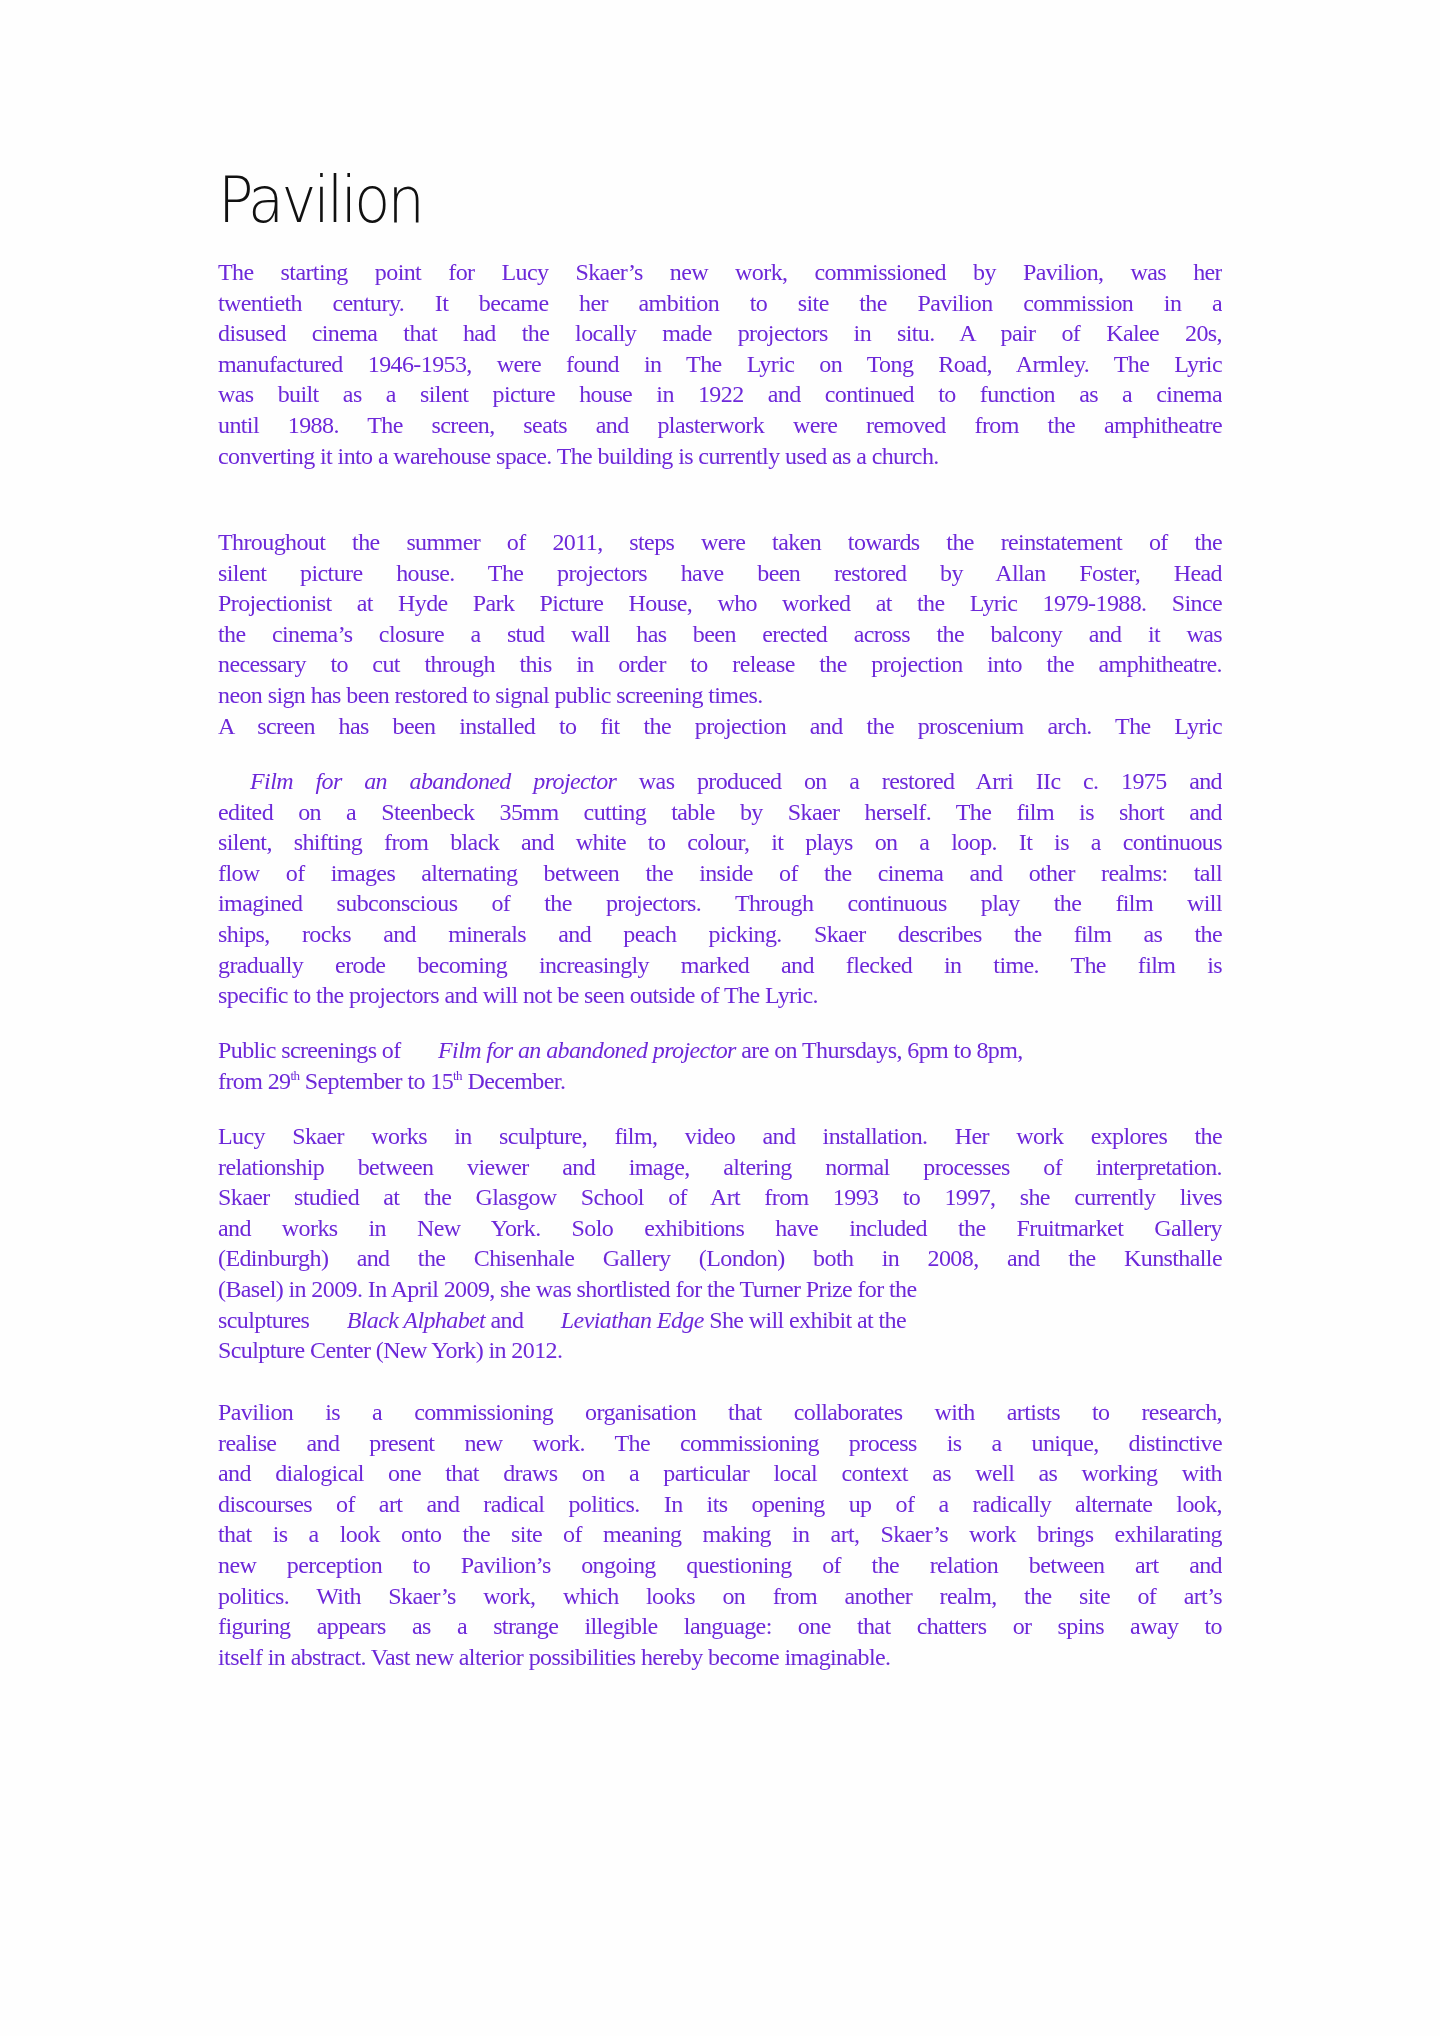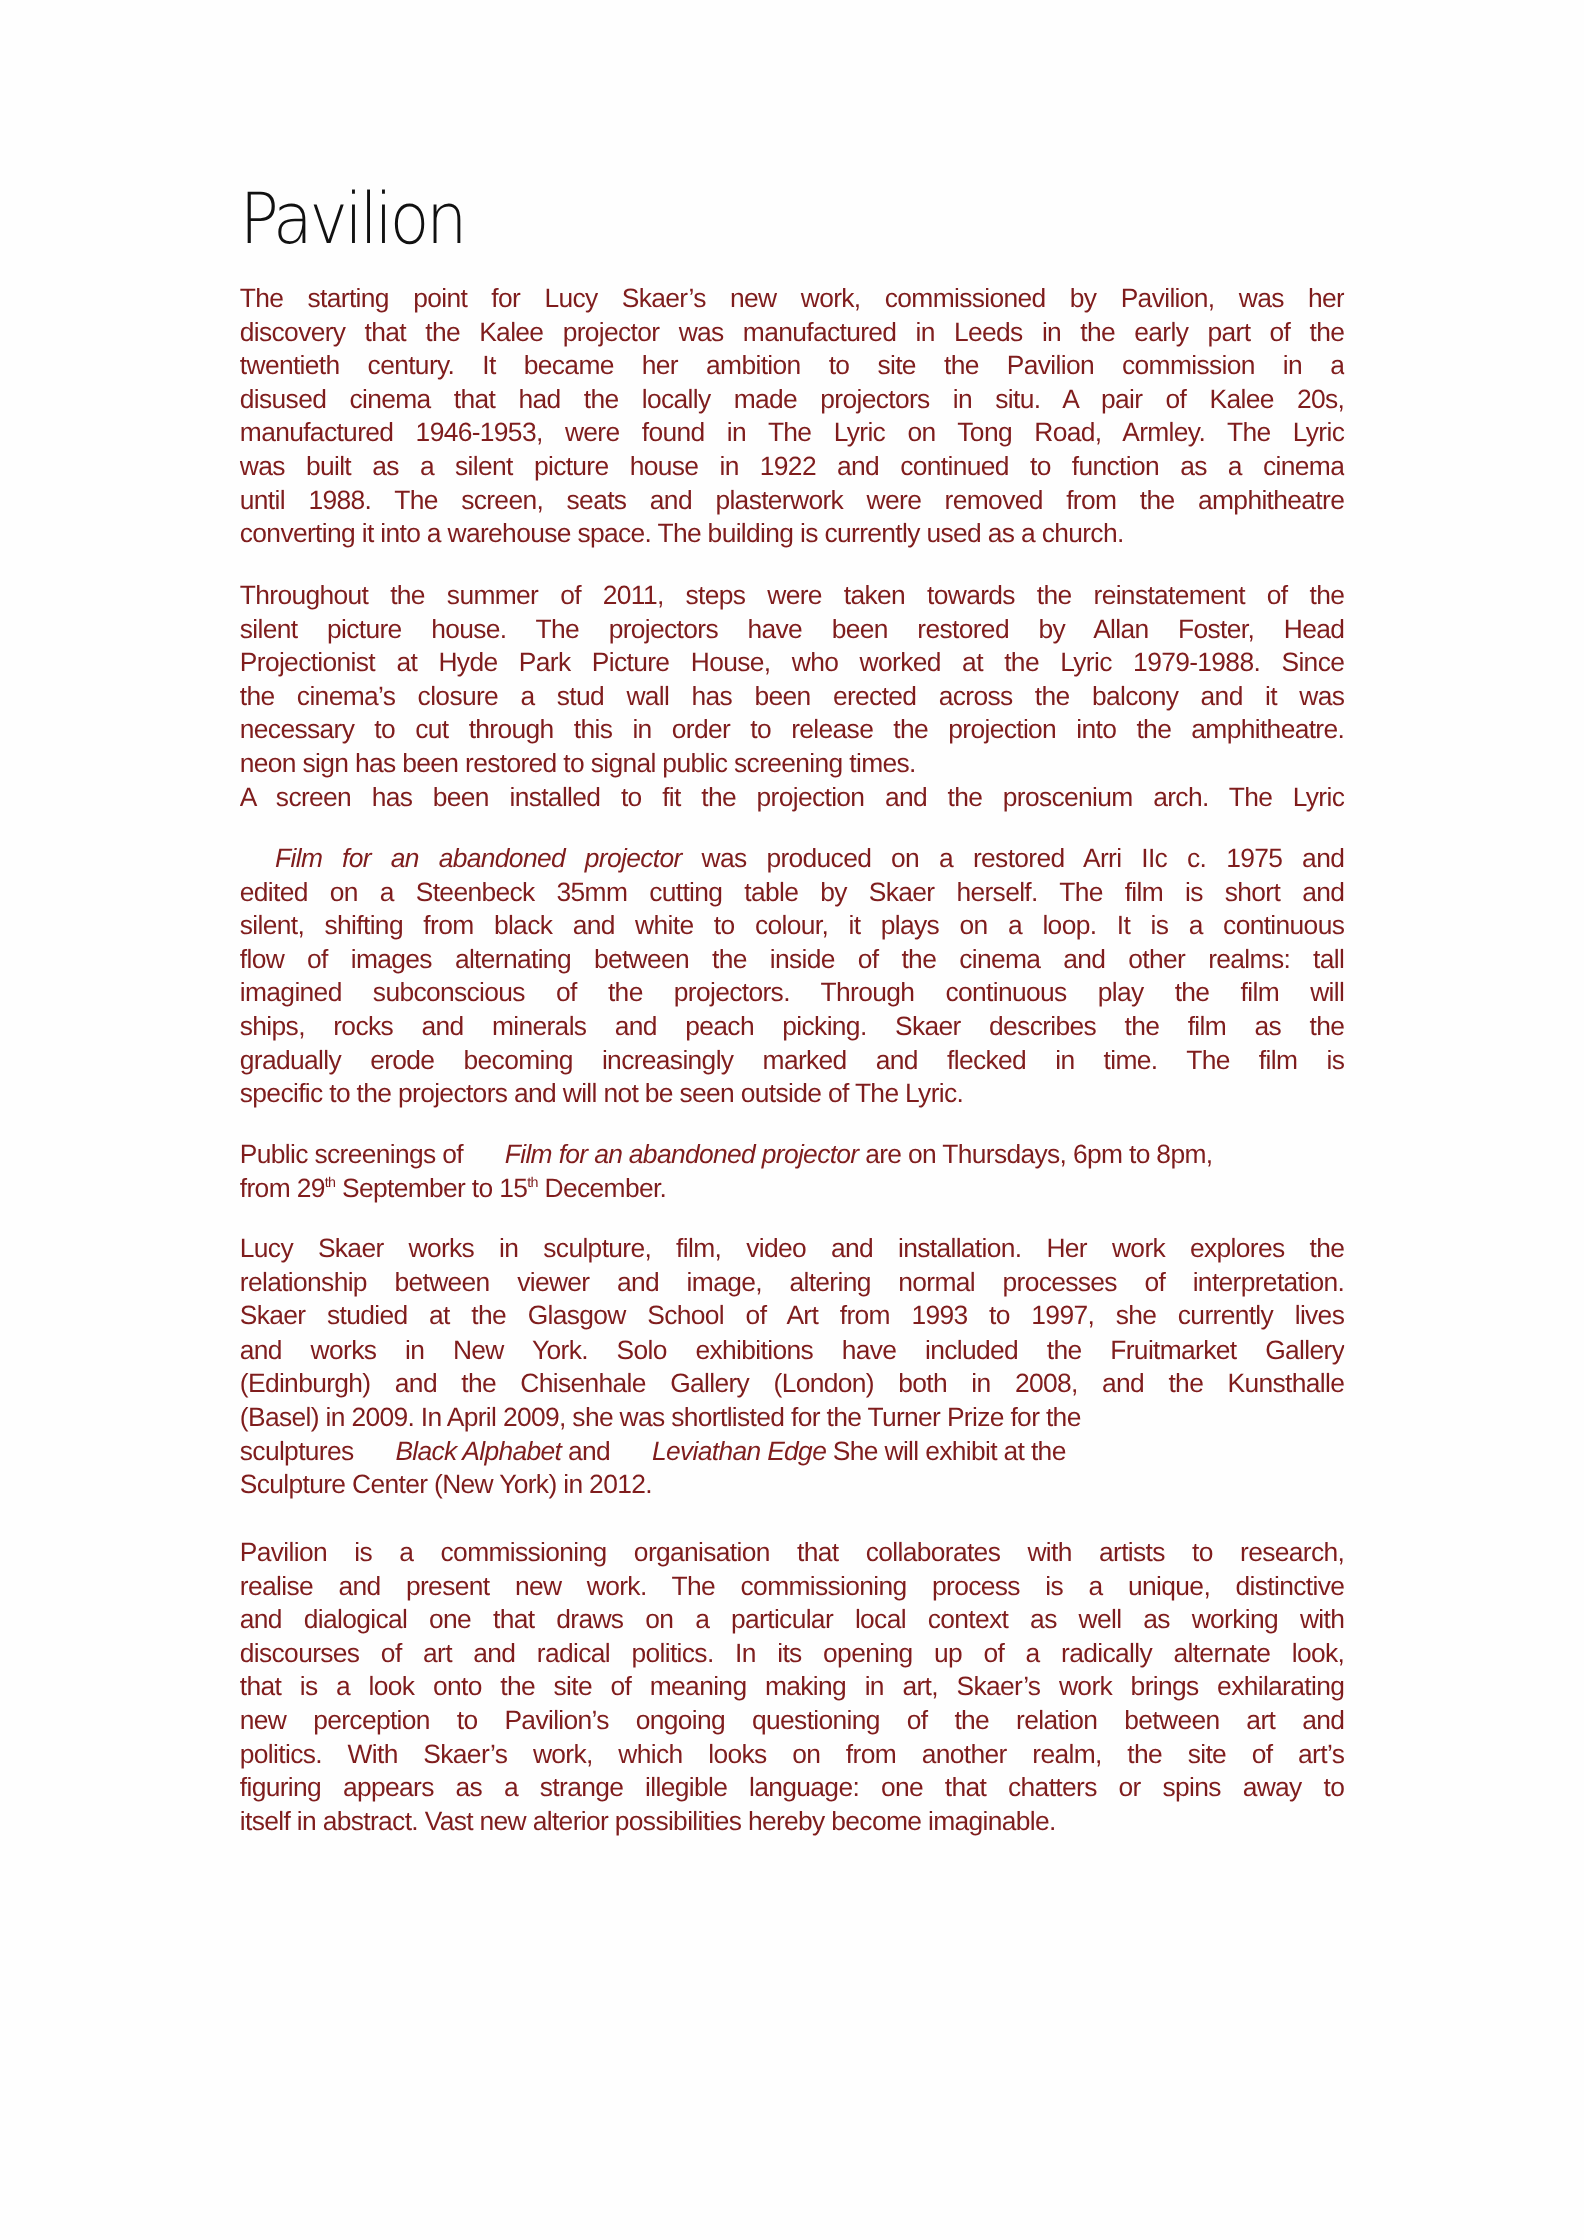--- a/index.html
+++ b/index.html
@@ -6,36 +6,35 @@
   body { width:1440px; height:2036px; position:relative; overflow:hidden; }
   .title {
     position:absolute; left:218px; top:164px;
     font-family:"DejaVu Sans", sans-serif; font-weight:200;
     font-size:64px; letter-spacing:-3px; color:#111; line-height:72px;
     transform:scaleX(0.92); transform-origin:left top;
   }
   .para { position:absolute; left:218px; width:1004px; }
   .line {
     display:block; height:30.6px; line-height:30.6px;
-    font-family:Liberation Sans, sans-serif; font-size:24px; color:#7f1d1d;
+    font-family:Liberation Serif, serif; font-size:24px; color:#6d28d9;
     text-align:justify; text-align-last:justify; white-space:nowrap; overflow:visible;
     letter-spacing:-0.6px;
   }
   .line.last { text-align-last:left; text-align:right; }
   .line i { font-style:italic;margin-left:32px; }
   sup { font-size:13px; line-height:0; vertical-align:9px; }
 </style>
 </head>
 <body>
 
 <h1 class="title" style="margin:0">Pavilion</h1>
 
 <div class="para" style="top:257px">
   <span class="line" style="white-space: normal; overflow: hidden;">The starting point for Lucy Skaer’s new work, commissioned by Pavilion, was her</span>
-  <span class="line" style="white-space: normal; overflow: hidden;">discovery that the Kalee projector was manufactured in Leeds in the early part of the</span>
   <span class="line" style="white-space: normal; overflow: hidden;">twentieth century.  It became her ambition to site the Pavilion commission in a</span>
   <span class="line" style="white-space: normal; overflow: hidden;">disused cinema that had the locally made projectors in situ. A pair of Kalee 20s,</span>
   <span class="line" style="white-space: normal; overflow: hidden;">manufactured 1946-1953, were found in The Lyric on Tong Road, Armley.  The Lyric</span>
   <span class="line" style="white-space: normal; overflow: hidden;">was built as a silent picture house in 1922 and continued to function as a cinema</span>
   <span class="line" style="white-space: normal; overflow: hidden;">until 1988. The screen, seats and plasterwork were removed from the amphitheatre</span>
   <span class="line last">converting it into a warehouse space. The building is currently used as a church.</span>
 </div>
 
 <div class="para" style="top:527px">
   <span class="line" style="white-space: normal; overflow: hidden;">Throughout the summer of 2011, steps were taken towards the reinstatement of the</span>

